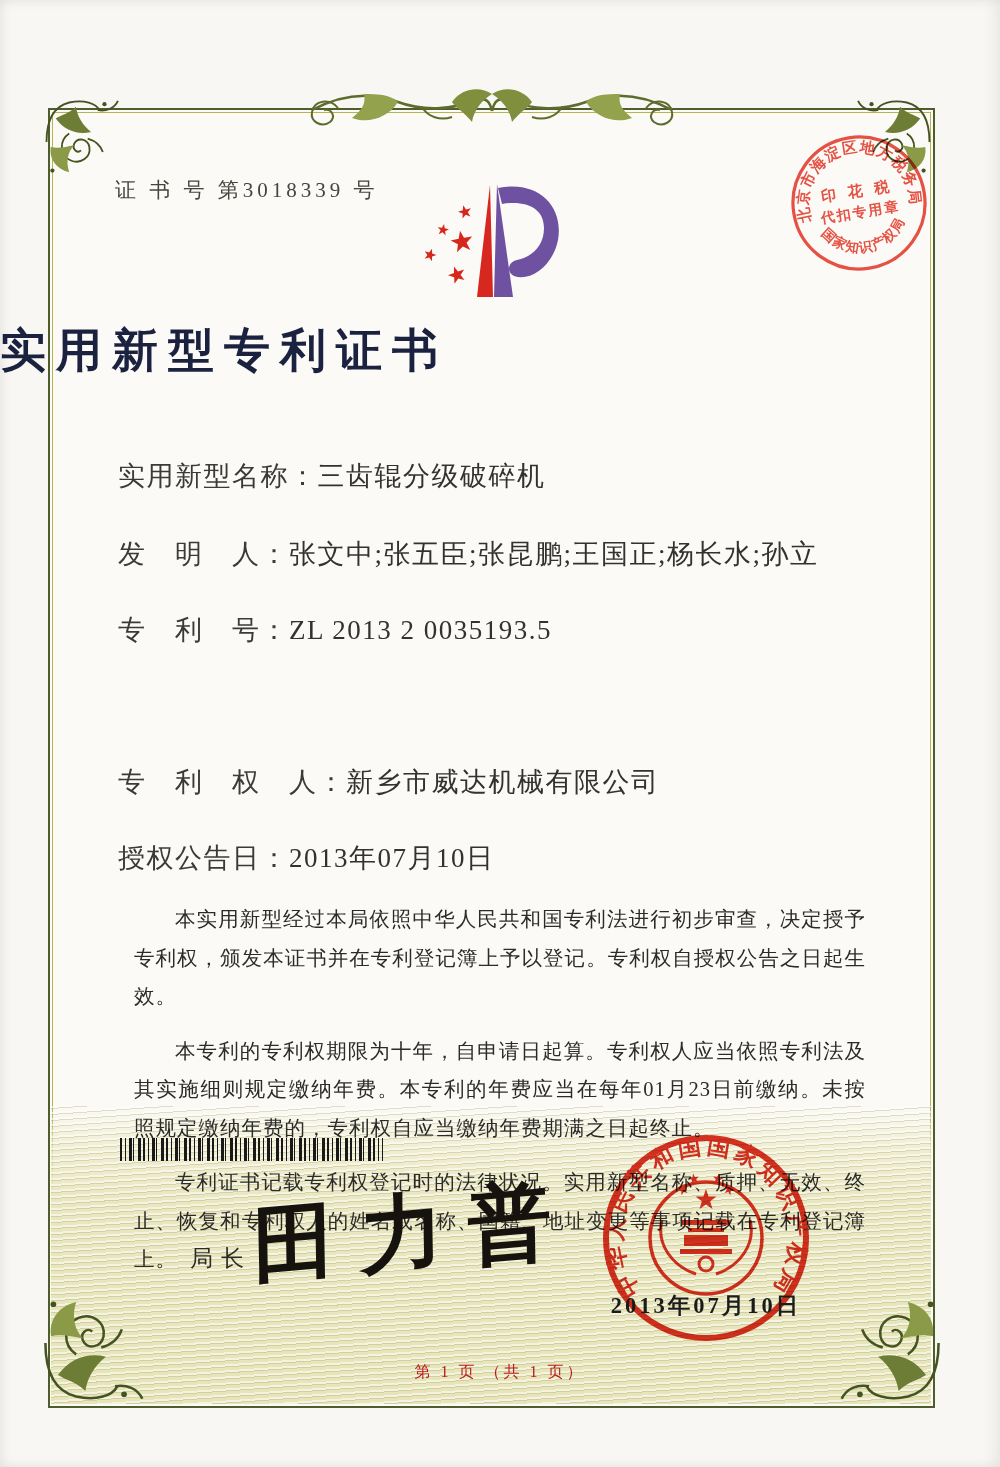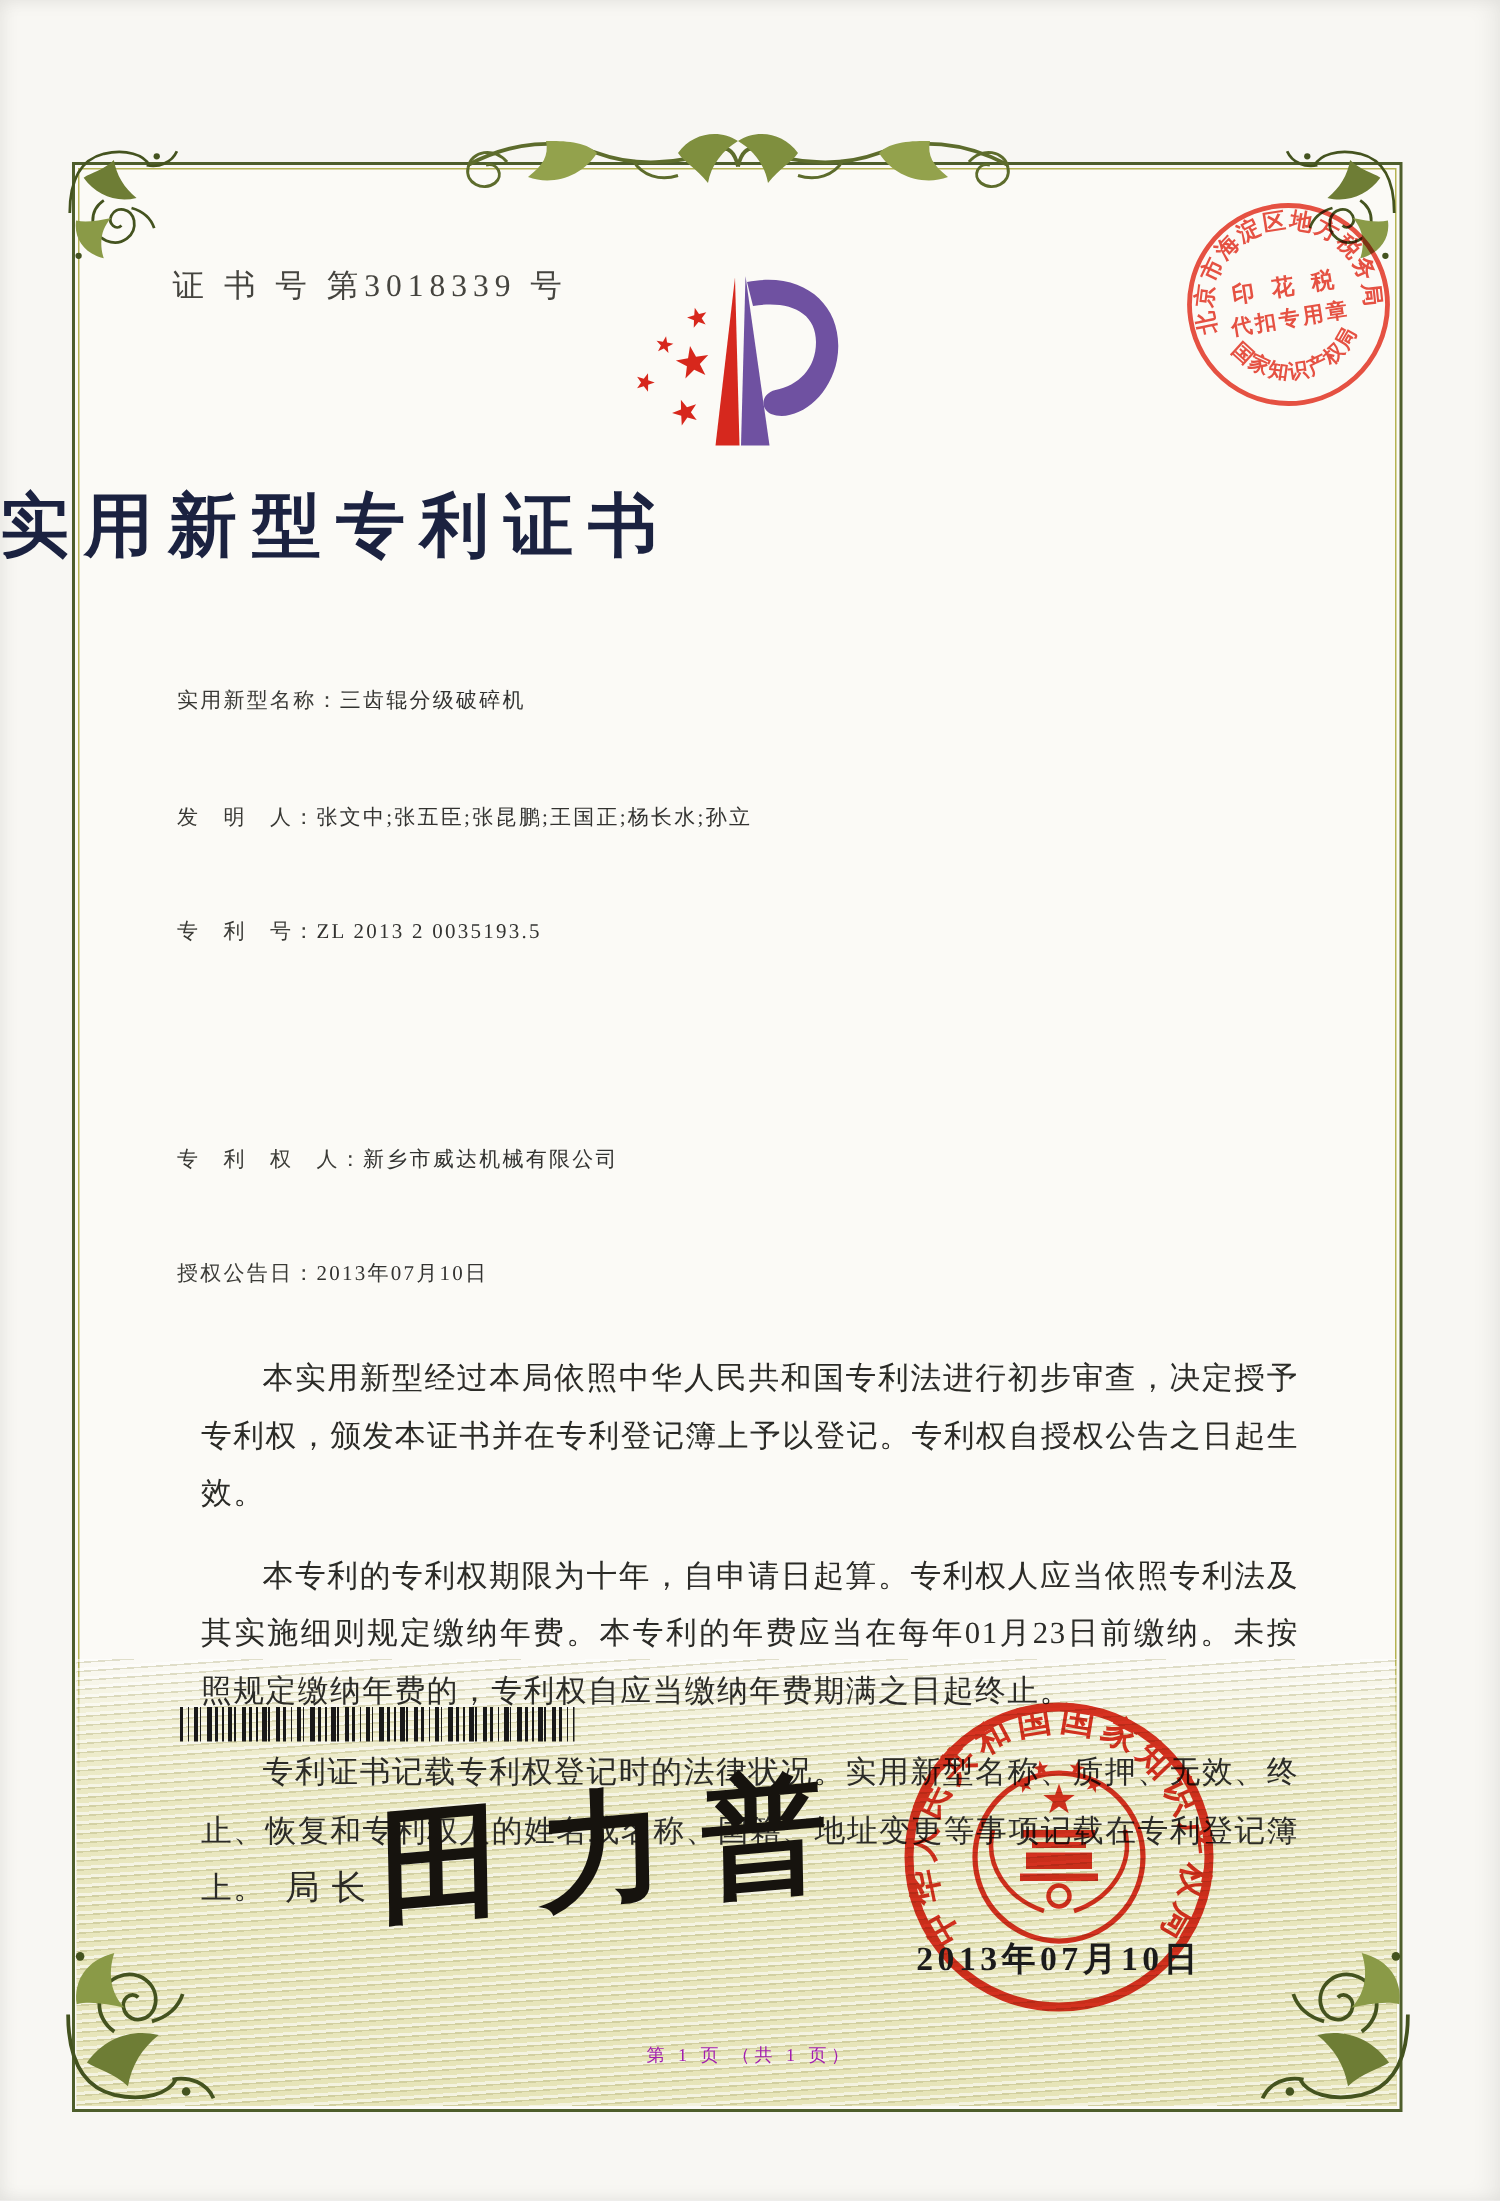--- a/index.html
+++ b/index.html
@@ -12,37 +12,37 @@
   .frame::before{content:"";position:absolute;inset:2px;border:1px solid #b5b352;}
   
   .band{position:absolute;left:51px;top:1106px;width:880px;height:298px;
         background:
           repeating-linear-gradient(176deg, rgba(255,255,255,.55) 0 2px, rgba(160,157,100,.30) 2px 3px, rgba(255,255,255,0) 3px 6px),
           linear-gradient(180deg, rgba(236,234,198,0) 0%, rgba(236,234,198,.75) 14%, #e9e7c0 32%, #e6e4b8 100%);}
   .abs{position:absolute;}
   .certno{left:92px;top:176px;font-size:21px;letter-spacing:4px;color:#45443f;margin-left:23px;}
   .title{left:0;top:320px;width:1000px;text-align:left;font-size:46px;font-weight:700;
          letter-spacing:10px;color:#1b2240;}
-  .field{left:118px;font-size:14px;color:#323230;letter-spacing:1.5px;white-space:nowrap;}
+  .field{left:118px;font-size:27px;color:#323230;letter-spacing:1.5px;white-space:nowrap;}
   .field .lab{color:#3a3a36;}
   .paras{left:118px;top:884px;width:764px;font-size:20.5px;line-height:38.5px;color:#2b2b27;
          text-align:justify;letter-spacing:1px;}
   .paras p{margin:16px;text-indent:2em;}
   .barcode{left:120px;top:1138px;width:263px;height:23px;
     background-image:repeating-linear-gradient(90deg,#191919 0 2px,transparent 2px 5px,#191919 5px 6px,transparent 6px 9px,#191919 9px 12px,transparent 12px 13px,#191919 13px 14px,transparent 14px 18px,#191919 18px 21px,transparent 21px 23px);}
   .sig-title{left:190px;top:1243px;font-size:23px;letter-spacing:8px;color:#2c2b26;}
   .sig-name{left:252px;top:1176px;font-size:84px;font-weight:600;color:#16130e;
             letter-spacing:24px;transform:rotate(-5deg) skewX(-4deg);white-space:nowrap;}
   .stamp{mix-blend-mode:multiply;}
   .tax-stamp{left:780px;top:124px;transform:rotate(-9deg);opacity:.95;}
   .office-seal{left:592px;top:1124px;opacity:.96;}
   .seal-date{left:592px;top:1290px;width:228px;text-align:center;font-size:22.5px;
              letter-spacing:3px;color:#1b1b1b;font-weight:600;}
-  .footer{left:0;top:1362px;width:1000px;text-align:center;font-size:12px;
-          letter-spacing:3px;color:#a21caf;}
+  .footer{left:0;top:1362px;width:1000px;text-align:center;font-size:16px;
+          letter-spacing:3px;color:#b91c1c;}
   .orn{pointer-events:none;}
   svg text{font-family:"Liberation Serif","DejaVu Serif",serif;}
 </style>
 </head>
 <body>
 
 <div class="page">
 
   <svg width="0" height="0" style="position:absolute">
     <defs>

